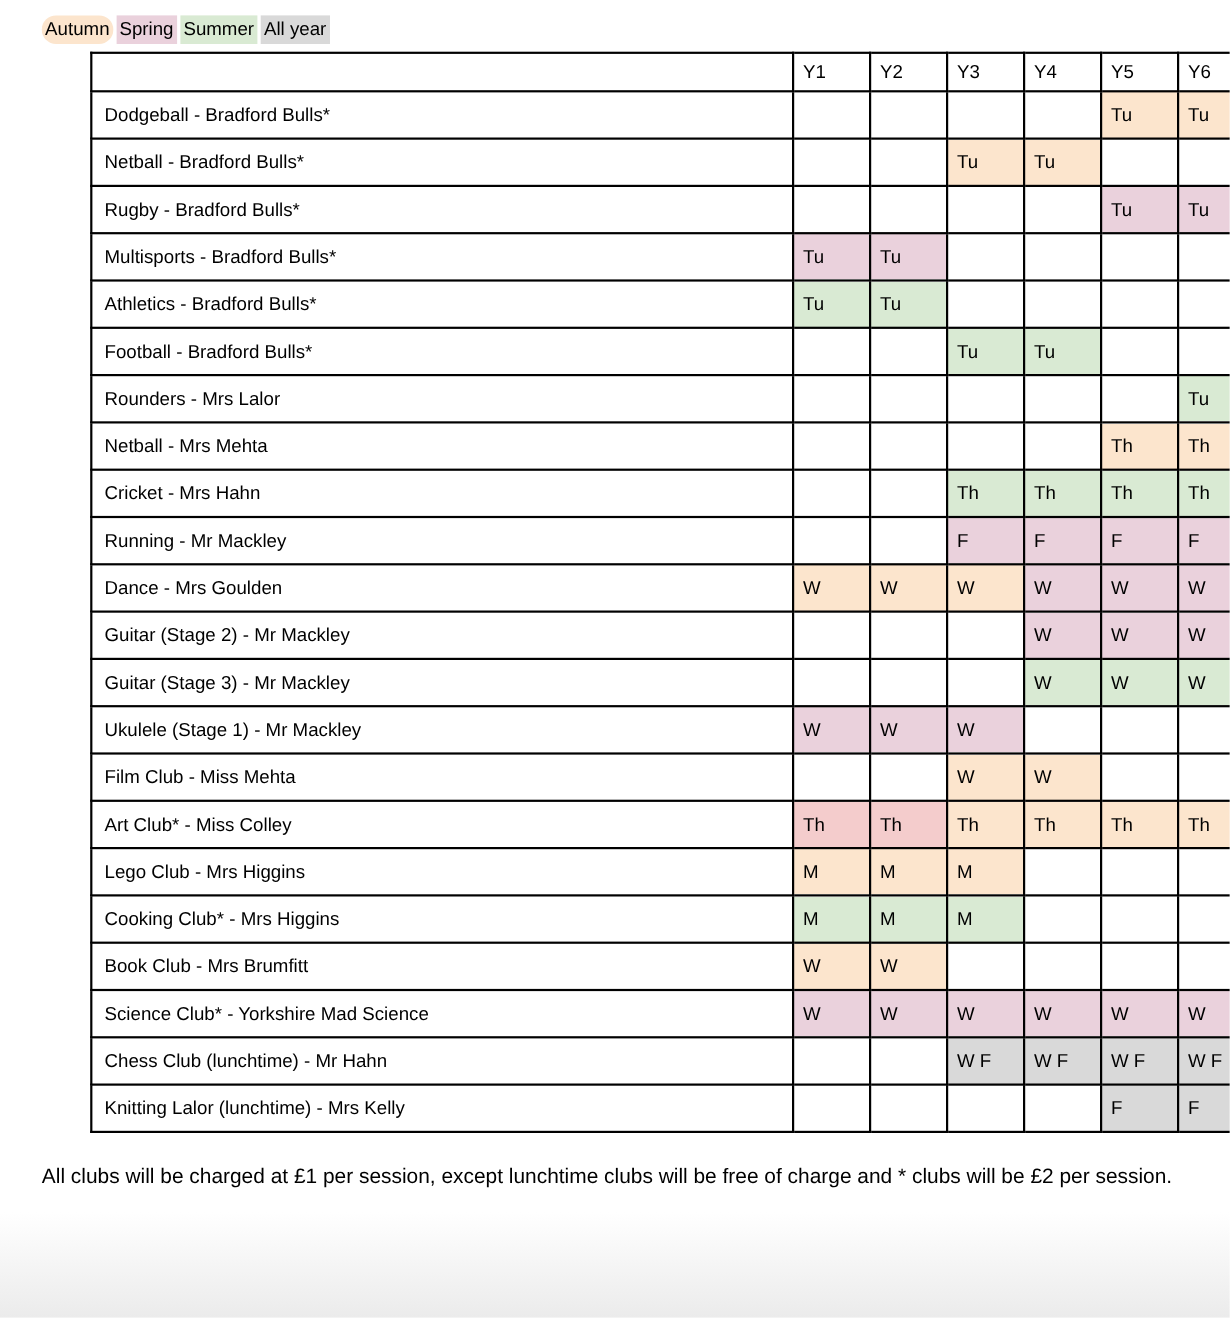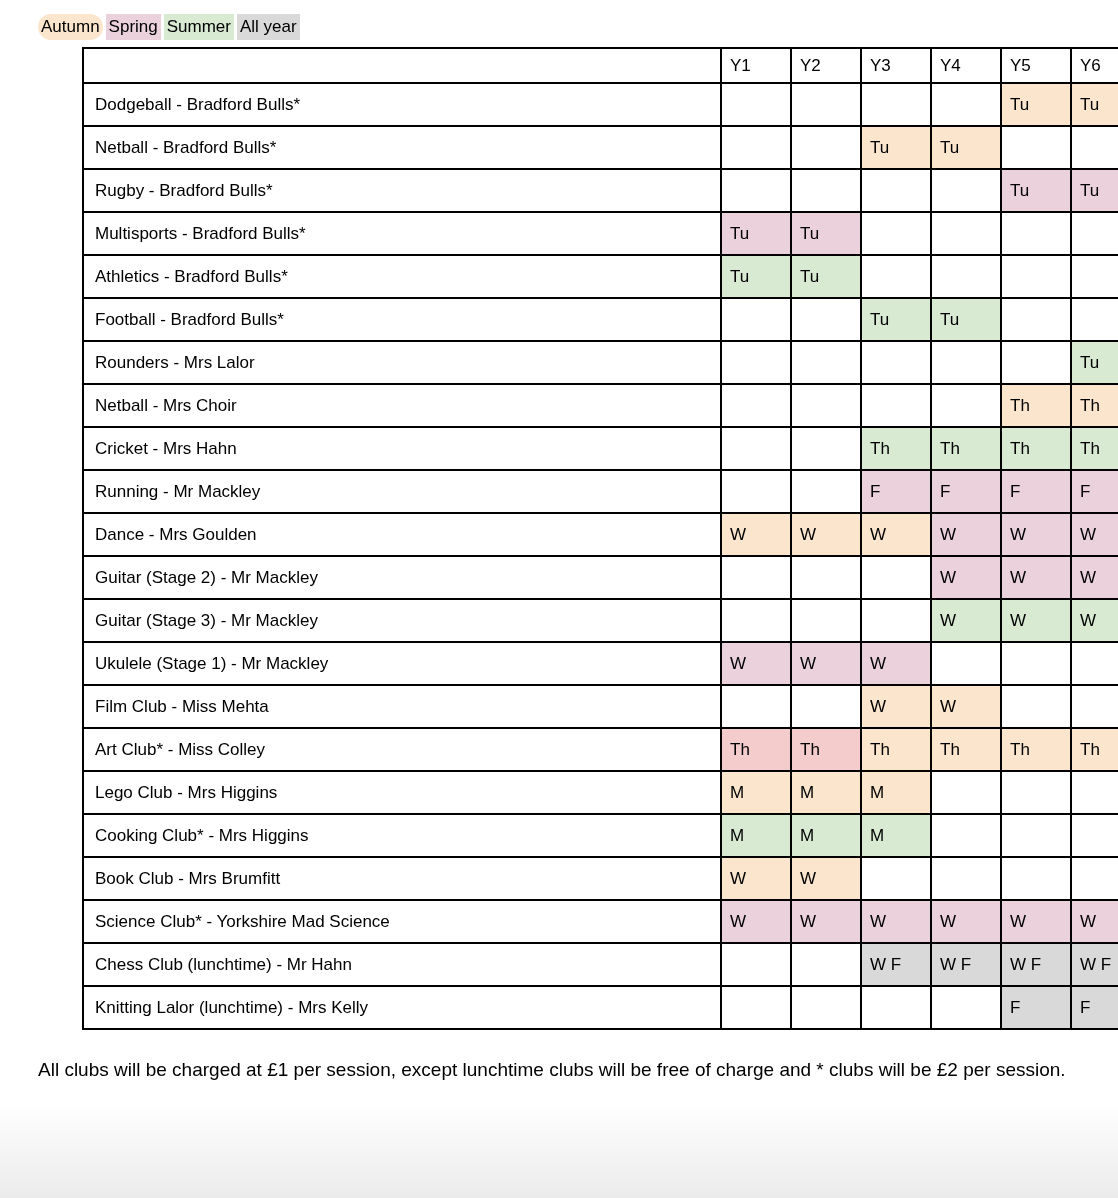--- a/index.html
+++ b/index.html
@@ -111,21 +111,21 @@
         <tr>
           <td class="club-cell">Rounders - Mrs Lalor</td>
           <td class="day-cell"></td>
           <td class="day-cell"></td>
           <td class="day-cell"></td>
           <td class="day-cell"></td>
           <td class="day-cell"></td>
           <td class="day-cell" style="background: rgb(217, 234, 211);">Tu</td>
         </tr>
         <tr>
-          <td class="club-cell">Netball - Mrs Choir</td>
+          <td class="club-cell">Netball - Mrs Mehta</td>
           <td class="day-cell"></td>
           <td class="day-cell"></td>
           <td class="day-cell"></td>
           <td class="day-cell"></td>
           <td class="day-cell" style="background: rgb(252, 229, 205);">Th</td>
           <td class="day-cell" style="background: rgb(252, 229, 205);">Th</td>
         </tr>
         <tr>
           <td class="club-cell">Cricket - Mrs Hahn</td>
           <td class="day-cell"></td>

